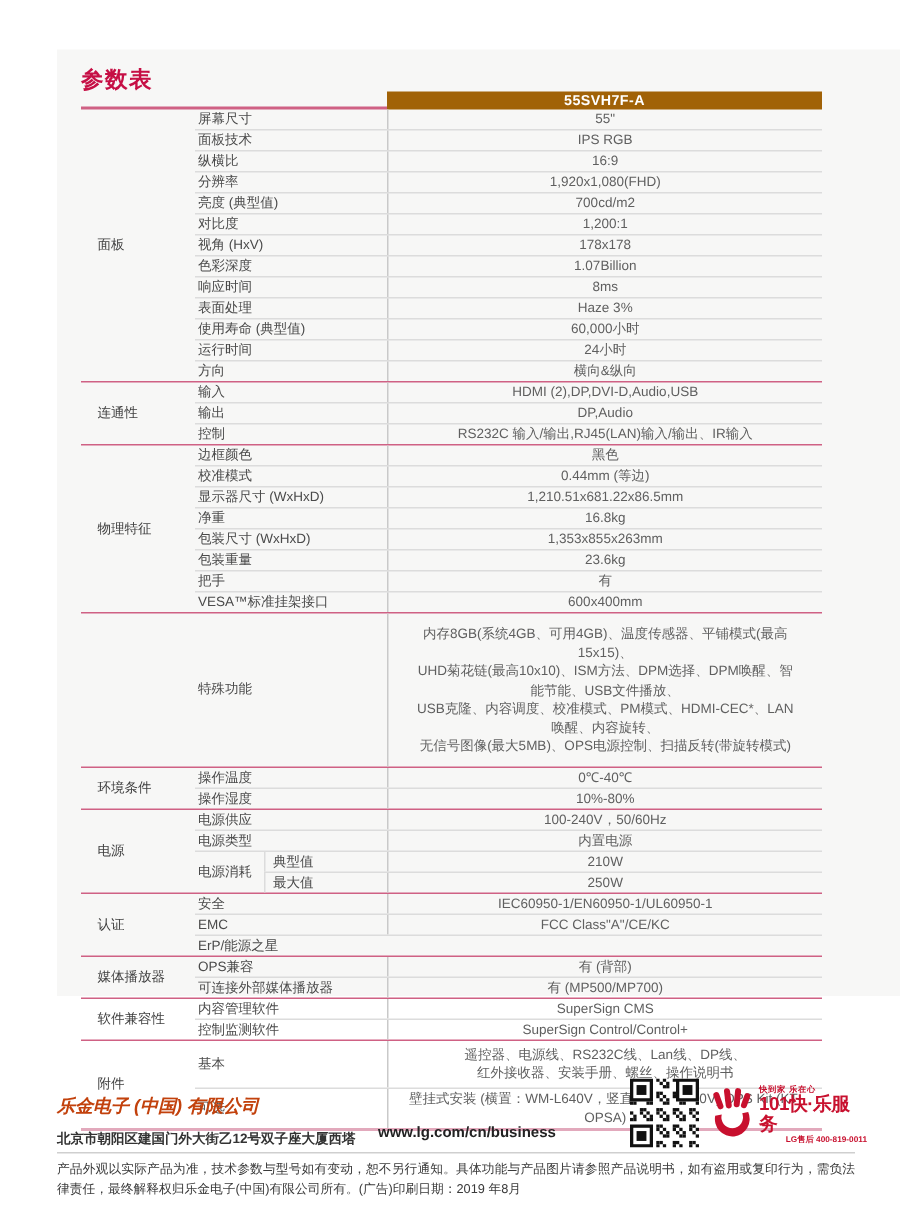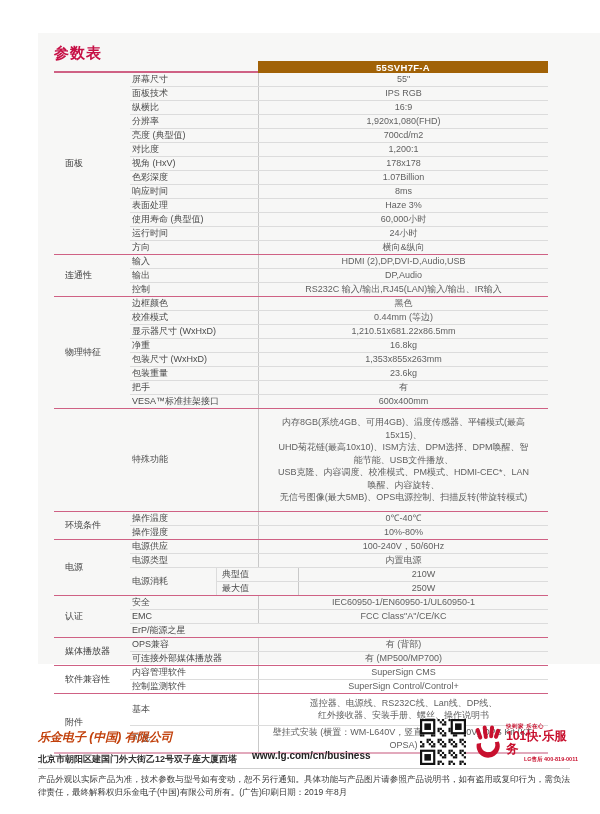--- a/index.html
+++ b/index.html
@@ -29,21 +29,21 @@
   .row{display:flex;align-items:stretch;min-height:13px;}
   .row + .row{border-top:1px solid #dcdcdc;}
   .lbl{width:128px;box-sizing:border-box;padding-left:2px;display:flex;align-items:center;
     color:#4a4a4a;}
   .val{flex:1;border-left:1px solid #c9c9c9;display:flex;align-items:center;
     justify-content:center;text-align:center;color:#5f5f5f;white-space:pre-line;line-height:13px;}
   .val.multi{line-height:12.5px;padding:3px 4px;}
   
   .lbl.narrow{width:46px;}
   .subwrap{flex:1;display:flex;flex-direction:column;}
-  .subrow{display:flex;min-height:13px;align-items:center;margin-left:40px;}
+  .subrow{display:flex;min-height:13px;align-items:center;}
   .subrow + .subrow{border-top:1px solid #dcdcdc;}
   .sublbl{width:82px;box-sizing:border-box;border-left:1px solid #dcdcdc;padding-left:5px;
     display:flex;align-items:center;color:#4a4a4a;}
 
   
   .company{position:absolute;left:38px;top:729px;font-size:12px;font-weight:bold;color:#c2410c;font-style:italic;}
   .address{position:absolute;left:38px;top:753px;font-size:9px;font-weight:bold;color:#333;}
   .website{position:absolute;left:252px;top:750px;font-size:10px;font-weight:bold;color:#222;}
   .qr{position:absolute;left:420px;top:719px;width:46px;height:46px;}
   .svc{position:absolute;left:472px;top:719px;width:106px;height:48px;display:flex;align-items:center;}

